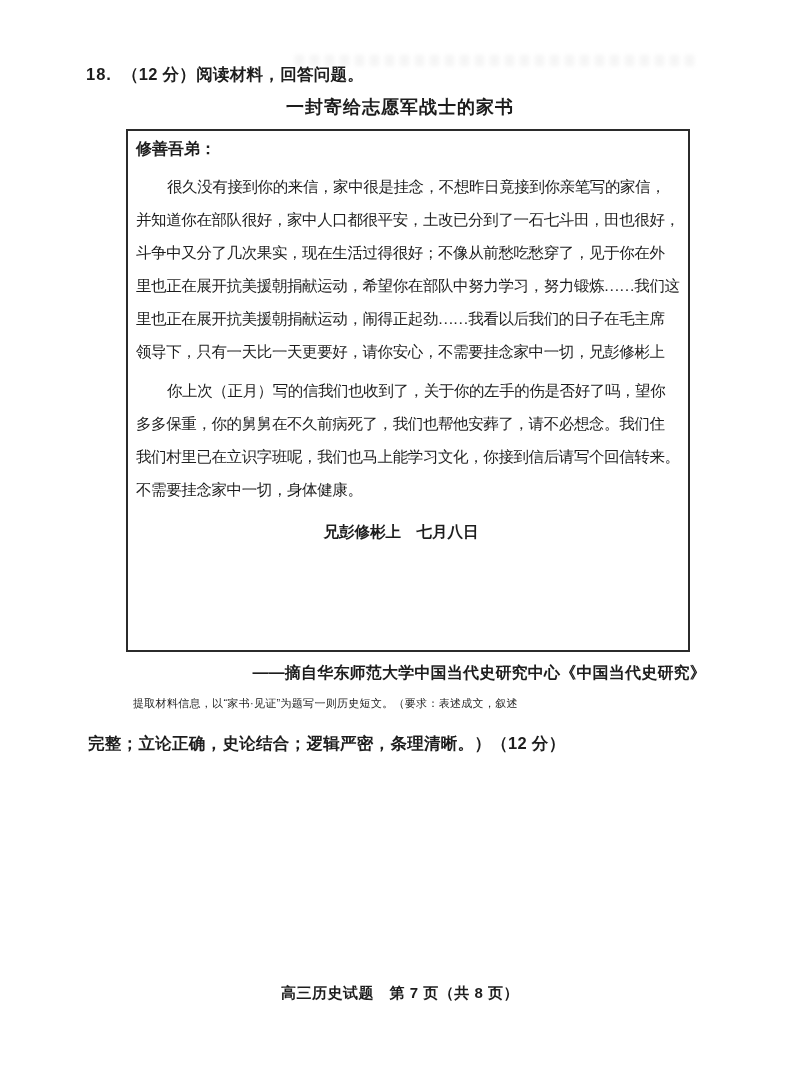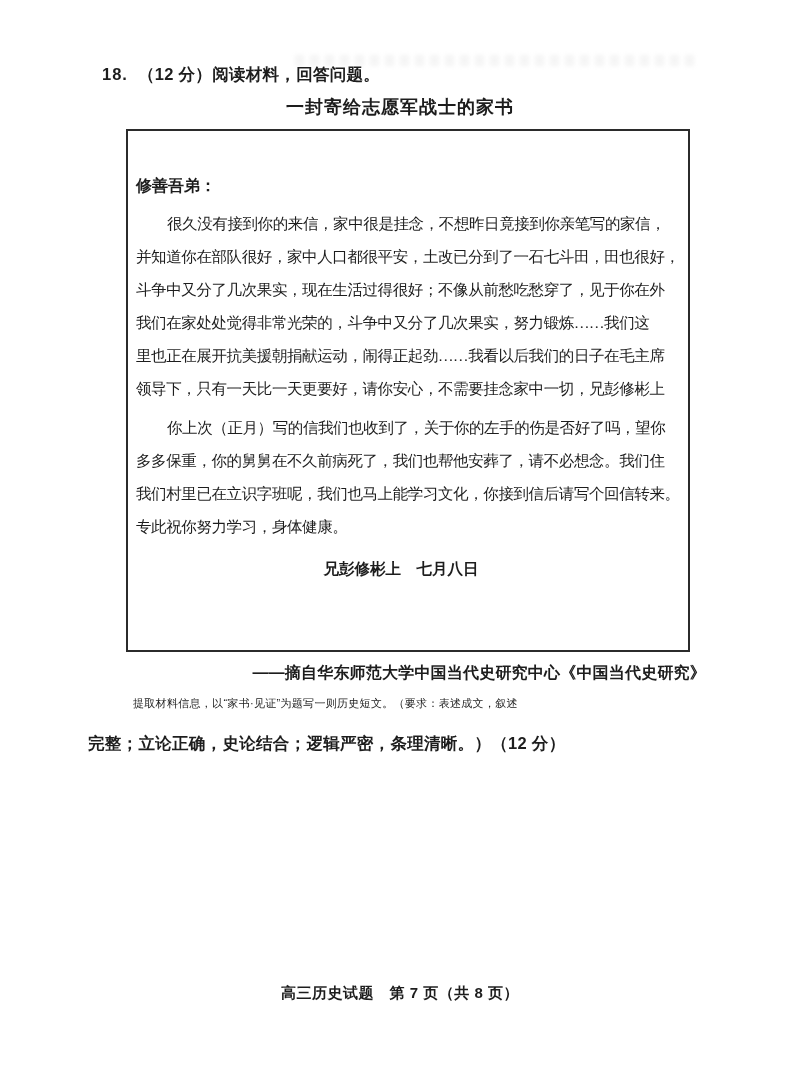--- a/index.html
+++ b/index.html
@@ -16,41 +16,41 @@
   
   .bleed{
     position:absolute;left:295px;top:55px;width:400px;height:11px;
     background:repeating-linear-gradient(90deg,
       rgba(170,170,170,.22) 0 9px, rgba(255,255,255,0) 9px 15px);
     filter:blur(2px);
     opacity:.55;
   }
 
   .question-line{
-    position:absolute;left:102px;top:64px;
+    position:absolute;left:86px;top:64px;
     font-size:16.5px;font-weight:600;letter-spacing:.3px;
     white-space:nowrap;
     text-align:right;
   }
   .question-line .qnum{margin-right:10px;letter-spacing:1px;}
 
   .material-title{
     position:absolute;left:0;top:95px;width:800px;
     text-align:center;font-size:18px;font-weight:700;
     letter-spacing:1px;
   }
 
   .letter-box{
     position:absolute;left:126px;top:129px;
     width:564px;height:523px;
     border:2px solid #2b2b2b;
     box-sizing:border-box;
     background:#fff;
   }
-  .letter-inner{padding:5px 8px 0 8px;margin-top:37px;}
+  .letter-inner{padding:5px 8px 0 8px;}
   .salut{
     font-size:16px;font-weight:600;height:26px;line-height:26px;
     margin-bottom:8px;white-space:nowrap;
   }
   .ln{
     font-size:15.5px;letter-spacing:-0.4px;
     height:33px;line-height:33px;white-space:nowrap;
   }
   .ind{text-indent:2em;}
   .p2-start{margin-top:6px;}
@@ -90,28 +90,28 @@
 
 <div class="material-title sans">一封寄给志愿军战士的家书</div>
 
 <div class="letter-box">
   <div class="letter-inner">
     <div class="salut">修善吾弟：</div>
 
     <div class="ln ind">很久没有接到你的来信，家中很是挂念，不想昨日竟接到你亲笔写的家信，</div>
     <div class="ln">并知道你在部队很好，家中人口都很平安，土改已分到了一石七斗田，田也很好，</div>
     <div class="ln">斗争中又分了几次果实，现在生活过得很好；不像从前愁吃愁穿了，见于你在外</div>
-    <div class="ln">我们在家处处觉得非常光荣的，斗争中又分了几次果实，努力锻炼……我们这</div>
+    <div class="ln">里也正在展开抗美援朝捐献运动，希望你在部队中努力学习，努力锻炼……我们这</div>
     <div class="ln">里也正在展开抗美援朝捐献运动，闹得正起劲……我看以后我们的日子在毛主席</div>
     <div class="ln">领导下，只有一天比一天更要好，请你安心，不需要挂念家中一切，兄彭修彬上</div>
 
     <div class="ln ind p2-start">你上次（正月）写的信我们也收到了，关于你的左手的伤是否好了吗，望你</div>
     <div class="ln">多多保重，你的舅舅在不久前病死了，我们也帮他安葬了，请不必想念。我们住</div>
     <div class="ln">我们村里已在立识字班呢，我们也马上能学习文化，你接到信后请写个回信转来。</div>
-    <div class="ln">专此祝你努力学习，身体健康。</div>
+    <div class="ln">不需要挂念家中一切，身体健康。</div>
 
     <div class="sig">兄彭修彬上　七月八日</div>
   </div>
 </div>
 
 <div class="source-line sans">——摘自华东师范大学中国当代史研究中心《中国当代史研究》</div>
 
 <div class="task-line1 sans">提取材料信息，以“家书·见证”为题写一则历史短文。（要求：表述成文，叙述</div>
 <div class="task-line2 sans">完整；立论正确，史论结合；逻辑严密，条理清晰。）（12 分）</div>
 

